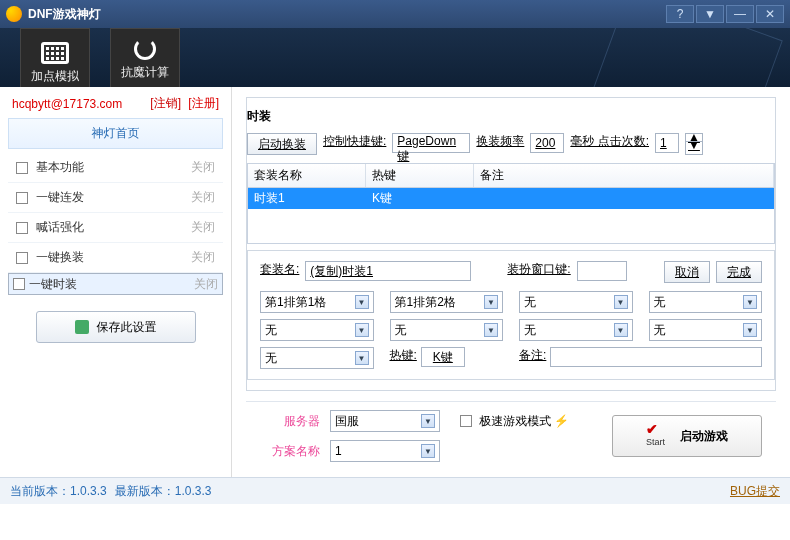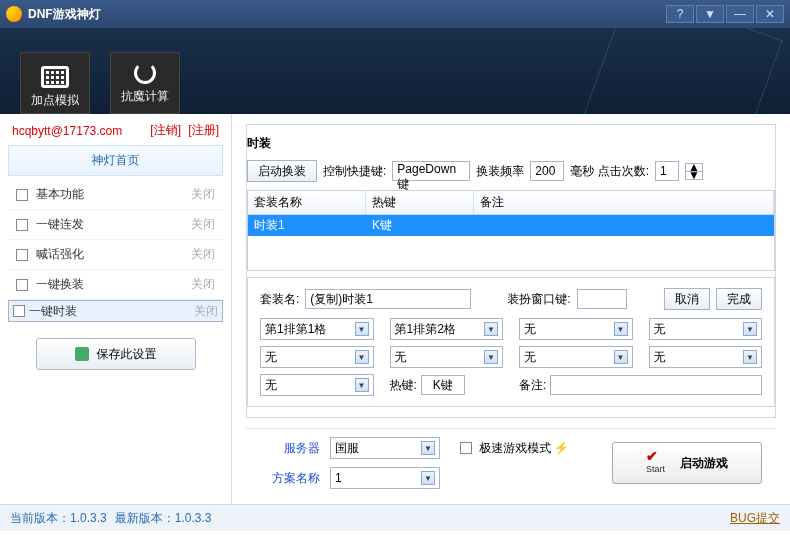--- a/index.html
+++ b/index.html
@@ -5,21 +5,21 @@
 * { margin: 0; padding: 0; box-sizing: border-box; font-family: "Microsoft YaHei", "SimSun", sans-serif; font-size: 12px; }
 body { width: 790px; height: 540px; background: #fff; overflow: hidden; }
 
 
 .titlebar { height: 28px; background: linear-gradient(#3a5a8a, #2d4870); display: flex; align-items: center; padding: 0 6px; color: #fff; }
 .titlebar .icon { width: 16px; height: 16px; border-radius: 50%; background: radial-gradient(circle at 30% 30%, #ffd700, #ff8c00); margin-right: 6px; }
 .titlebar .title { flex: 1; font-weight: bold; }
 .titlebar .winbtn { width: 28px; height: 18px; background: #3d5f8f; border: 1px solid #5d7faf; margin-left: 2px; display: flex; align-items: center; justify-content: center; color: #cfe0f5; cursor: pointer; }
 
 
-.toolbar { height: 86px; background: linear-gradient(#1a2f4a, #0f2035); display: flex; align-items: flex-end; padding: 0 20px; gap: 20px; position: relative; overflow: hidden; }
+.toolbar { height: 59px; background: linear-gradient(#1a2f4a, #0f2035); display: flex; align-items: flex-start; padding: 0 20px; gap: 20px; position: relative; overflow: hidden; }
 .toolbar::after { content: ""; position: absolute; right: 30px; top: -20px; width: 160px; height: 160px; border: 1px solid rgba(120,160,210,.25); transform: rotate(20deg); }
 .toolbtn { width: 70px; height: 62px; background: #2a2a2a; border: 1px solid #444; display: flex; flex-direction: column; align-items: center; justify-content: center; color: #eee; cursor: pointer; gap: 4px; }
 .toolbtn .ticon { width: 28px; height: 22px; }
 .ticon.grid { background: #fff; border-radius: 3px; position: relative; }
 .ticon.grid::before { content: ""; position: absolute; inset: 3px; background: repeating-linear-gradient(#333 0 2px, transparent 2px 5px), repeating-linear-gradient(90deg, #333 0 2px, transparent 2px 5px); }
 .ticon.reload { border: 3px solid #fff; border-radius: 50%; border-top-color: transparent; width: 22px; height: 22px; }
 
 
 .main { display: flex; height: 390px; }
 .sidebar { width: 232px; border-right: 1px solid #ddd; display: flex; flex-direction: column; padding: 6px 8px 8px 8px; }
@@ -33,38 +33,38 @@
 .nav-item .cb { width: 12px; height: 12px; border: 1px solid #888; background: #fff; }
 .nav-item .lbl { flex: 1; color: #333; }
 .nav-item .st { color: #aaa; }
 .savebtn { margin: 16px auto 0 auto; width: 160px; height: 32px; background: linear-gradient(#fff, #e9eef4); border: 1px solid #b0bccc; border-radius: 3px; display: flex; align-items: center; justify-content: center; gap: 8px; cursor: pointer; }
 .savebtn .disk { width: 14px; height: 14px; background: #4a6; border-radius: 2px; position: relative; }
 .sidebar .msg { color: #d00; margin-top: auto; padding: 4px 2px; line-height: 1.4; }
 
 
 .content { flex: 1; padding: 10px 14px; display: flex; flex-direction: column; }
 .group { border: 1px solid #d0d8e2; padding: 10px 0; margin-bottom: 10px; }
-.row { display: flex; align-items: center; gap: 6px; flex-wrap: wrap; }
+.row { display: flex; gap: 6px; flex-wrap: wrap; text-decoration: underline; }
 .btn { background: linear-gradient(#fff, #e9eef4); border: 1px solid #a8b4c4; padding: 2px 10px; height: 22px; cursor: pointer; }
 .inp { border: 1px solid #a8b4c4; height: 20px; padding: 0 4px; background: #fff; }
 .sel { border: 1px solid #a8b4c4; height: 22px; background: #fff; display: flex; align-items: center; padding: 0 4px; gap: 4px; cursor: pointer; min-width: 88px; justify-content: space-between; }
 .sel .arrow { width: 14px; height: 14px; background: linear-gradient(#eaf2ff,#cfe0f5); border: 1px solid #8aa8d0; display: flex; align-items: center; justify-content: center; font-size: 8px; color: #345; }
 .table { border: 1px solid #c8d2e0; margin-top: 8px; }
 .thead { display: flex; background: linear-gradient(#fff,#f0f4fa); border-bottom: 1px solid #c8d2e0; }
 .th { padding: 3px 6px; border-right: 1px solid #d8e0ea; }
 .trow { display: flex; background: #1e90ff; color: #fff; }
 .td { padding: 2px 6px; }
 .tbody-empty { height: 34px; background: #fff; }
 .c1 { width: 118px; } .c2 { width: 108px; } .c3 { flex: 1; }
 
 .group2 { border: 1px solid #d0d8e2; padding: 10px 12px; margin-top: 6px; }
 .grid { display: grid; grid-template-columns: repeat(4, 1fr); gap: 6px 16px; margin-top: 8px; }
 
 .bottombar { border-top: 1px solid #e0e6ee; padding: 8px 14px; display: grid; grid-template-columns: 60px 120px 1fr auto; gap: 8px 10px; align-items: center; }
-.bottombar .lbl { text-align: right; color: #1d4ed8; }
+.bottombar .lbl { text-align: right; color: #ec4899; }
 .startbtn { grid-row: 1 / span 2; grid-column: 4; width: 150px; height: 42px; background: linear-gradient(#fff,#ececec); border: 1px solid #aaa; border-radius: 3px; display: flex; align-items: center; justify-content: center; gap: 8px; cursor: pointer; font-size: 18px; font-weight: bold; }
 .startbtn .sicon { width: 26px; height: 22px; position: relative; }
 .startbtn .sicon::before { content: "✔"; color: #c00; position: absolute; left: 0; top: -4px; font-size: 14px; }
 .startbtn .sicon::after { content: "Start"; position: absolute; left: 0; bottom: 0; font-size: 9px; font-weight: normal; color: #333; }
 .cbx { width: 12px; height: 12px; border: 1px solid #888; display: inline-block; vertical-align: middle; margin-right: 4px; }
 
 .status { height: 20px; background: #eef3f9; border-top: 1px solid #d0dae6; display: flex; align-items: center; padding: 13px 10px; color: #2a6db5; gap: 8px; }
 .status .right { margin-left: auto; color: #a16207; text-decoration: underline; cursor: pointer; }
 .bolt { color: #aaa; }
 </style>

